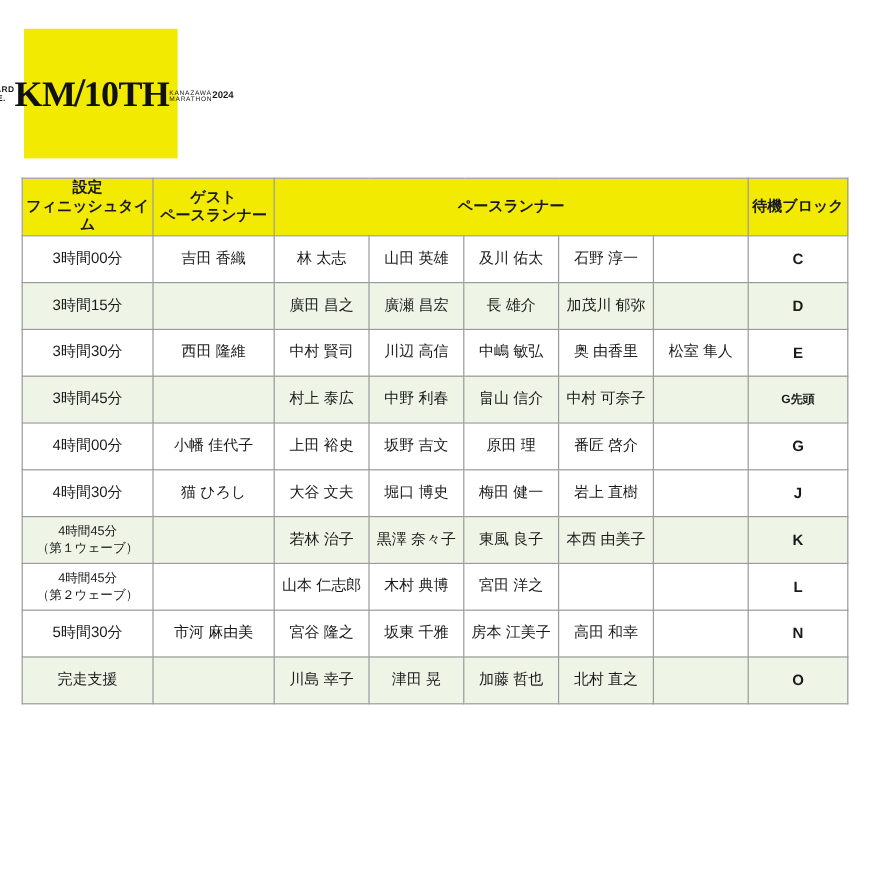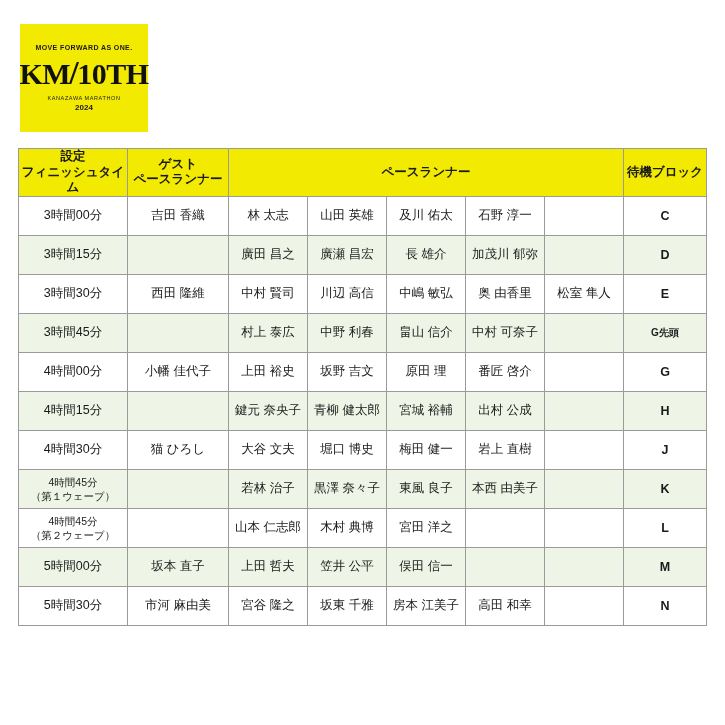--- a/index.html
+++ b/index.html
@@ -28,21 +28,21 @@
     align-items: center;
     gap: 18px;
     height: 120px;
     padding-left: 2px;
   }
   .logo {
     width: 128px;
     height: 108px;
     background: #f2ea00;
     display: flex;
-    flex-direction: column;
+    flex-direction: row;
     align-items: center;
     justify-content: center;
     flex: 0 0 auto;
     line-height: 1;
   }
   .logo-tag {
     font-size: 7px;
     letter-spacing: 0.4px;
     color: #1a1a1a;
     margin-bottom: 5px;
@@ -231,32 +231,20 @@
             <div>4時間00分</div>
           </td>
           <td class="name w-guest">小幡 佳代子</td>
           <td class="name w-pace">上田 裕史</td>
           <td class="name w-pace">坂野 吉文</td>
           <td class="name w-pace">原田 理</td>
           <td class="name w-pace">番匠 啓介</td>
           <td class="name w-pace-last empty"></td>
           <td class="col-block w-block">G</td>
         </tr>
-        <tr class="tinted">
-          <td class="col-time w-time">
-            <div>4時間15分</div>
-          </td>
-          <td class="name w-guest empty"></td>
-          <td class="name w-pace">鍵元 奈央子</td>
-          <td class="name w-pace">青柳 健太郎</td>
-          <td class="name w-pace">宮城 裕輔</td>
-          <td class="name w-pace">出村 公成</td>
-          <td class="name w-pace-last empty"></td>
-          <td class="col-block w-block">H</td>
-        </tr>
         <tr>
           <td class="col-time w-time">
             <div>4時間30分</div>
           </td>
           <td class="name w-guest">猫 ひろし</td>
           <td class="name w-pace">大谷 文夫</td>
           <td class="name w-pace">堀口 博史</td>
           <td class="name w-pace">梅田 健一</td>
           <td class="name w-pace">岩上 直樹</td>
           <td class="name w-pace-last empty"></td>
@@ -281,40 +269,40 @@
             <div>（第２ウェーブ）</div>
           </td>
           <td class="name w-guest empty"></td>
           <td class="name w-pace">山本 仁志郎</td>
           <td class="name w-pace">木村 典博</td>
           <td class="name w-pace">宮田 洋之</td>
           <td class="name w-pace empty"></td>
           <td class="name w-pace-last empty"></td>
           <td class="col-block w-block">L</td>
         </tr>
-        <tr class="tinted">
-          <td class="col-time w-time">
-            <div>5時間00分</div>
-          </td>
-          <td class="name w-guest">坂本 直子</td>
-          <td class="name w-pace">上田 哲夫</td>
-          <td class="name w-pace">笠井 公平</td>
-          <td class="name w-pace">俣田 信一</td>
-          <td class="name w-pace empty"></td>
-          <td class="name w-pace-last empty"></td>
-          <td class="col-block w-block">M</td>
-        </tr>
         <tr>
           <td class="col-time w-time">
             <div>5時間30分</div>
           </td>
           <td class="name w-guest">市河 麻由美</td>
           <td class="name w-pace">宮谷 隆之</td>
           <td class="name w-pace">坂東 千雅</td>
           <td class="name w-pace">房本 江美子</td>
           <td class="name w-pace">高田 和幸</td>
           <td class="name w-pace-last empty"></td>
           <td class="col-block w-block">N</td>
         </tr>
+        <tr class="tinted">
+          <td class="col-time w-time">
+            <div>完走支援</div>
+          </td>
+          <td class="name w-guest empty"></td>
+          <td class="name w-pace">川島 幸子</td>
+          <td class="name w-pace">津田 晃</td>
+          <td class="name w-pace">加藤 哲也</td>
+          <td class="name w-pace">北村 直之</td>
+          <td class="name w-pace-last empty"></td>
+          <td class="col-block w-block">O</td>
+        </tr>
       </tbody>
   </table>
 
 </div>
 
 </body></html>

